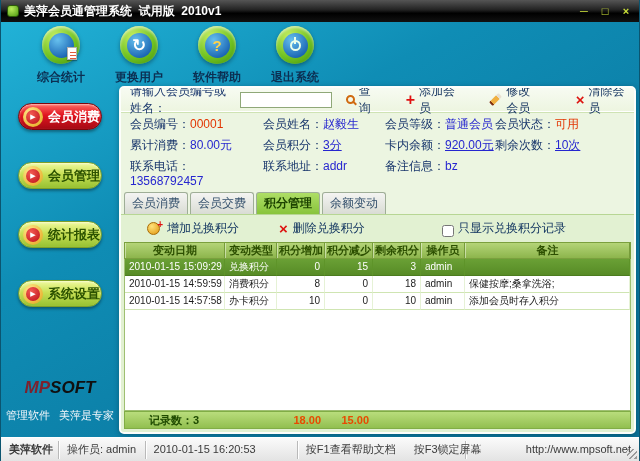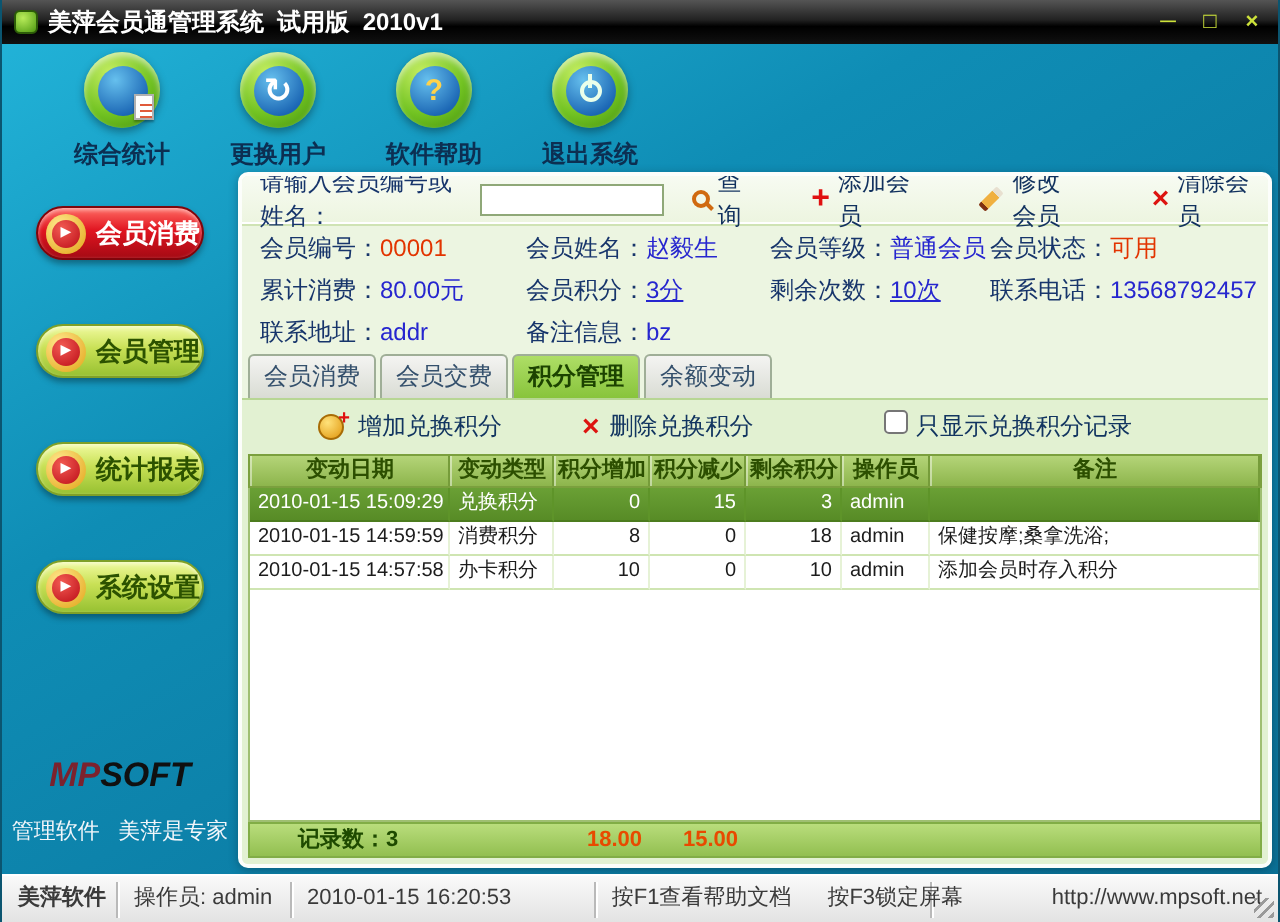--- a/index.html
+++ b/index.html
@@ -83,28 +83,28 @@
     font-size:12px; line-height:15px; }
   .member .lbl { color:#17356b; }
   .v-red { color:#e23400; } .v-blue { color:#2626cf; } .v-link { color:#2626cf; text-decoration:underline; cursor:pointer; }
 
   .tabstrip { flex:0 0 20px; display:flex; align-items:flex-end; padding-left:3px; gap:2px; }
   .tab { font-size:12px; padding:2px 7px 2px 7px; background:linear-gradient(#f4f4f2,#d9dcd4);
     border:1px solid #9fae97; border-bottom:none; border-radius:3px 3px 0 0; color:#34506c; cursor:pointer; }
   .tab.active { background:linear-gradient(#aede66,#88c43c); color:#1c4300; font-weight:bold; }
 
   .tabcontent { flex:1; background:#e2f1d2; border-top:1px solid #b7d694; display:flex; flex-direction:column; }
-  .action-row { flex:0 0 27px; display:flex; align-items:center; padding-left:38px; font-size:12px; color:#123560; }
+  .action-row { flex:0 0 27px; display:flex; align-items:center; padding-left:26px; font-size:12px; color:#123560; }
   .act-btn { display:flex; align-items:center; gap:5px; cursor:pointer; }
   .act-del { margin-left:40px; }
   .i-coins { width:15px; height:13px; position:relative; flex:0 0 15px; }
   .i-coins::before { content:""; position:absolute; left:0; bottom:0; width:11px; height:11px; border-radius:50%;
     background:radial-gradient(circle at 35% 30%,#ffe27a,#e0960e); border:1px solid #a86c06; }
   .i-coins::after { content:"+"; position:absolute; right:-1px; top:-3px; color:#e01010; font-weight:bold; font-size:10px; }
-  .filter { margin-left:auto; margin-right:68px; display:flex; align-items:flex-start; gap:4px; }
+  .filter { margin-left:auto; margin-right:68px; display:flex; align-items:flex-end; gap:4px; }
   .filter input { width:12px; height:12px; }
 
   .grid-row { display:grid; grid-template-columns:100px 52px 48px 48px 48px 44px 1fr; }
   .thead { flex:0 0 17px; margin:0 3px; background:linear-gradient(#b4d478,#8db54c); border:1px solid #7ba03e;
     font-size:11px; font-weight:bold; color:#2c4f00; }
   .thead > div { text-align:center; line-height:15px; border-right:1px solid #769c3a; border-left:1px solid rgba(255,255,255,.45); }
   .tbody { flex:1; margin:0 3px; background:#fff; border:1px solid #9fbf72; border-top:none; overflow:hidden; }
   .trow { font-size:10px; color:#1c1c1c; }
   .trow > div { height:17px; line-height:16px; padding:0 4px; border-bottom:1px solid #cfe5b2; border-right:1px solid #e6f2d6;
     white-space:nowrap; overflow:hidden; }
@@ -231,20 +231,21 @@
     </div>
 
     <div class="member">
       <div><span class="lbl">会员编号：</span><span class="v-red">00001</span></div>
       <div><span class="lbl">会员姓名：</span><span class="v-blue">赵毅生</span></div>
       <div><span class="lbl">会员等级：</span><span class="v-blue">普通会员</span></div>
       <div><span class="lbl">会员状态：</span><span class="v-red">可用</span></div>
 
       <div><span class="lbl">累计消费：</span><span class="v-blue">80.00元</span></div>
       <div><span class="lbl">会员积分：</span><span class="v-link">3分</span></div>
+      <div><span class="lbl">卡内余额：</span><span class="v-link">920.00元</span></div>
       <div><span class="lbl">剩余次数：</span><span class="v-link">10次</span></div>
 
       <div><span class="lbl">联系电话：</span><span class="v-blue">13568792457</span></div>
       <div><span class="lbl">联系地址：</span><span class="v-blue">addr</span></div>
       <div><span class="lbl">备注信息：</span><span class="v-blue">bz</span></div>
       <div></div>
     </div>
 
     <div class="tabstrip">
       <span class="tab">会员消费</span>

